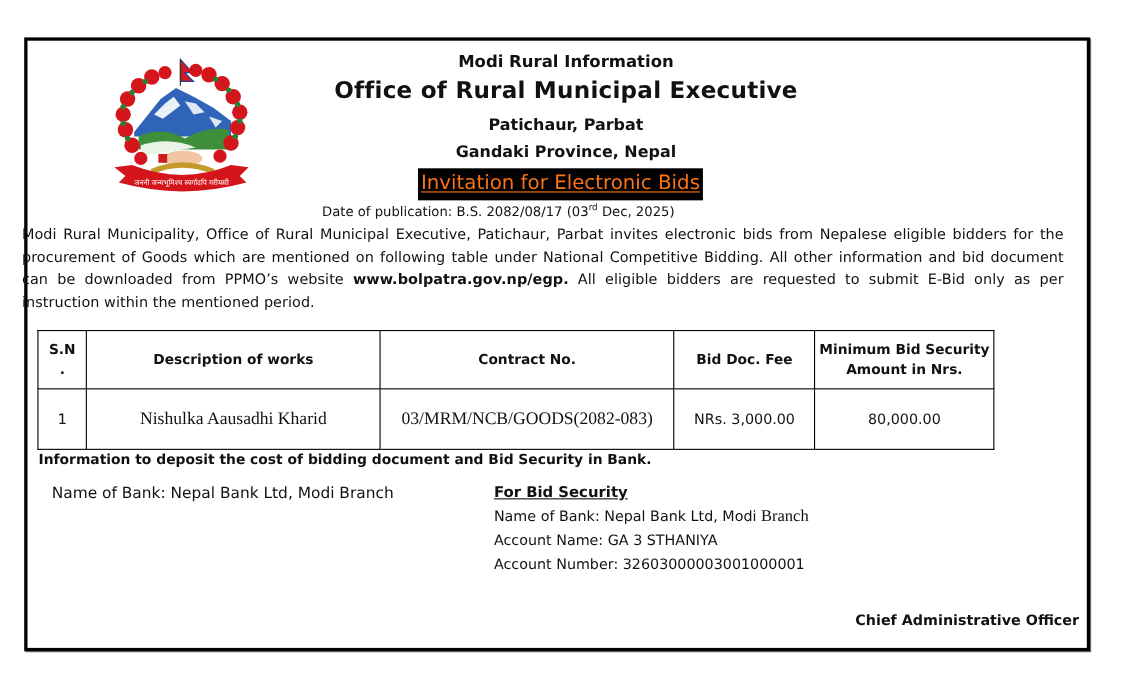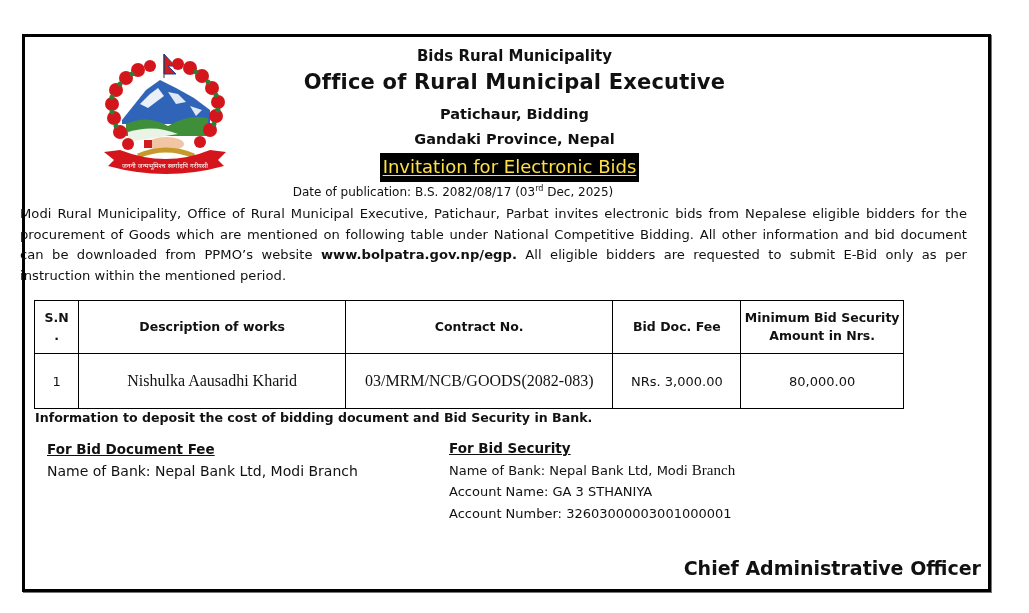--- a/index.html
+++ b/index.html
@@ -13,21 +13,21 @@
       box-shadow: 1px 1px 0 #777;
     }
     .emblem { position: absolute; left: 98px; top: 52px; width: 135px; height: 130px; }
     .hdr { position: absolute; left: 0; width: 1029px; text-align: center; font-weight: bold; }
     .h1 { top: 47px; font-size: 15px; }
     .h2 { top: 70px; font-size: 21px; letter-spacing: 0.2px; }
     .h3 { top: 106px; font-size: 14.5px; }
     .h4 { top: 131px; font-size: 14.5px; }
     .title-wrap { position: absolute; left: 0; top: 153px; width: 1029px; text-align: center; }
     .title {
-      display: inline-block; background: #000; color: #fde047; font-size: 18px;
+      display: inline-block; background: #000; color: #f97316; font-size: 18px;
       padding: 0 3px; line-height: 27px; text-decoration: underline; text-underline-offset: 2px;
       border-bottom: 2px solid #000; margin-left: -10px; font-weight: normal;
     }
     .date { position: absolute; left: 0; top: 184px; width: 906px; text-align: center; font-size: 12px; }
     .date sup { font-size: 8px; }
     .para {
       position: absolute; left: 20px; top: 204px; width: 947px;
       font-size: 13.1px; line-height: 20.5px; text-align: justify; letter-spacing: 0.05px;
     }
     .para b { font-weight: bold; }
@@ -38,21 +38,21 @@
     table.bids th, table.bids td { border: 1px solid #000; text-align: center; vertical-align: middle; }
     table.bids th { height: 50px; font-weight: bold; font-size: 12.5px; line-height: 18px; }
     table.bids td { height: 52px; font-size: 13px; }
     td.serif { font-family: "Liberation Serif", serif; font-size: 16px !important; }
     .deposit { position: absolute; left: 35px; top: 410px; font-weight: bold; font-size: 12.6px; text-align: right; }
     .col { position: absolute; font-size: 14px; line-height: 22px; }
     .col.left { left: 47px; top: 438px; }
     .col.right { left: 449px; top: 438px; font-size: 13px; line-height: 21.5px; }
     .col .head { font-weight: bold; text-decoration: underline; font-size: 13.5px; }
     .serifword { font-family: "Liberation Serif", serif; font-size: 15px; }
-    .sign { position: absolute; right: 48px; top: 557px; font-weight: bold; font-size: 19px; }
+    .sign { position: absolute; right: 48px; top: 557px; font-weight: bold; font-size: 13px; }
   </style>
 </head>
 <body>
 
 <div class="frame"></div>
 
 <svg class="emblem" viewBox="0 0 135 130">
 
   <polygon points="66,2 66,22 78,22 70,14 77,14" fill="#d01c1f" stroke="#1f3f9a" stroke-width="1"></polygon>
   <line x1="66" y1="2" x2="66" y2="26" stroke="#333" stroke-width="1"></line>
@@ -98,23 +98,23 @@
     <circle cx="110" cy="30" r="2.5"></circle>
       <circle cx="118" cy="43" r="2.5"></circle>
       <circle cx="120" cy="58" r="2.5"></circle>
     <circle cx="116" cy="72" r="2.5"></circle>
   </g>
 
   <path d="M6,100 L22,98 Q68,116 112,98 L128,100 L120,108 L126,114 Q68,130 10,114 L16,108 Z" fill="#d4161c"></path>
   <text x="67" y="116" font-size="6.5" fill="#ffffff" text-anchor="middle" font-family="DejaVu Sans, sans-serif">जननी जन्मभूमिश्च स्वर्गादपि गरीयसी</text>
 </svg>
 
-<div class="hdr h1">Bids Rural Municipality</div>
+<div class="hdr h1">Modi Rural Information</div>
 <div class="hdr h2">Office of Rural Municipal Executive</div>
-<div class="hdr h3">Patichaur, Bidding</div>
+<div class="hdr h3">Patichaur, Parbat</div>
 <div class="hdr h4">Gandaki Province, Nepal</div>
 <div class="title-wrap">
   <span class="title">Invitation for Electronic Bids</span>
 </div>
 <div class="date">
   <span>Date of publication: B.S. 2082/08/17 (03</span><sup>rd</sup><span> Dec, 2025)</span>
 </div>
 
 <div class="para">
   <span>Modi Rural Municipality, Office of Rural Municipal Executive, Patichaur, Parbat invites electronic bids from Nepalese eligible bidders for the procurement of Goods which are mentioned on following table under National Competitive Bidding. All other information and bid document can be downloaded from PPMO’s website </span><b>www.bolpatra.gov.np/egp.</b><span> All eligible bidders are requested to submit E-Bid only as per instruction within the mentioned period.</span>
@@ -150,21 +150,20 @@
       <td class="serif">03/MRM/NCB/GOODS(2082-083)</td>
       <td>NRs. 3,000.00</td>
       <td>80,000.00</td>
     </tr>
   </tbody>
 </table>
 
 <div class="deposit">Information to deposit the cost of bidding document and Bid Security in Bank.</div>
 
 <div class="col left">
-  <div class="head">For Bid Document Fee</div>
   <div>Name of Bank: Nepal Bank Ltd, Modi Branch</div>
 </div>
 
 <div class="col right">
   <div class="head">For Bid Security</div>
   <div><span>Name of Bank: Nepal Bank Ltd, Modi </span><span class="serifword">Branch</span></div>
   <div>Account Name: GA 3 STHANIYA</div>
   <div>Account Number: 32603000003001000001</div>
 </div>
 

